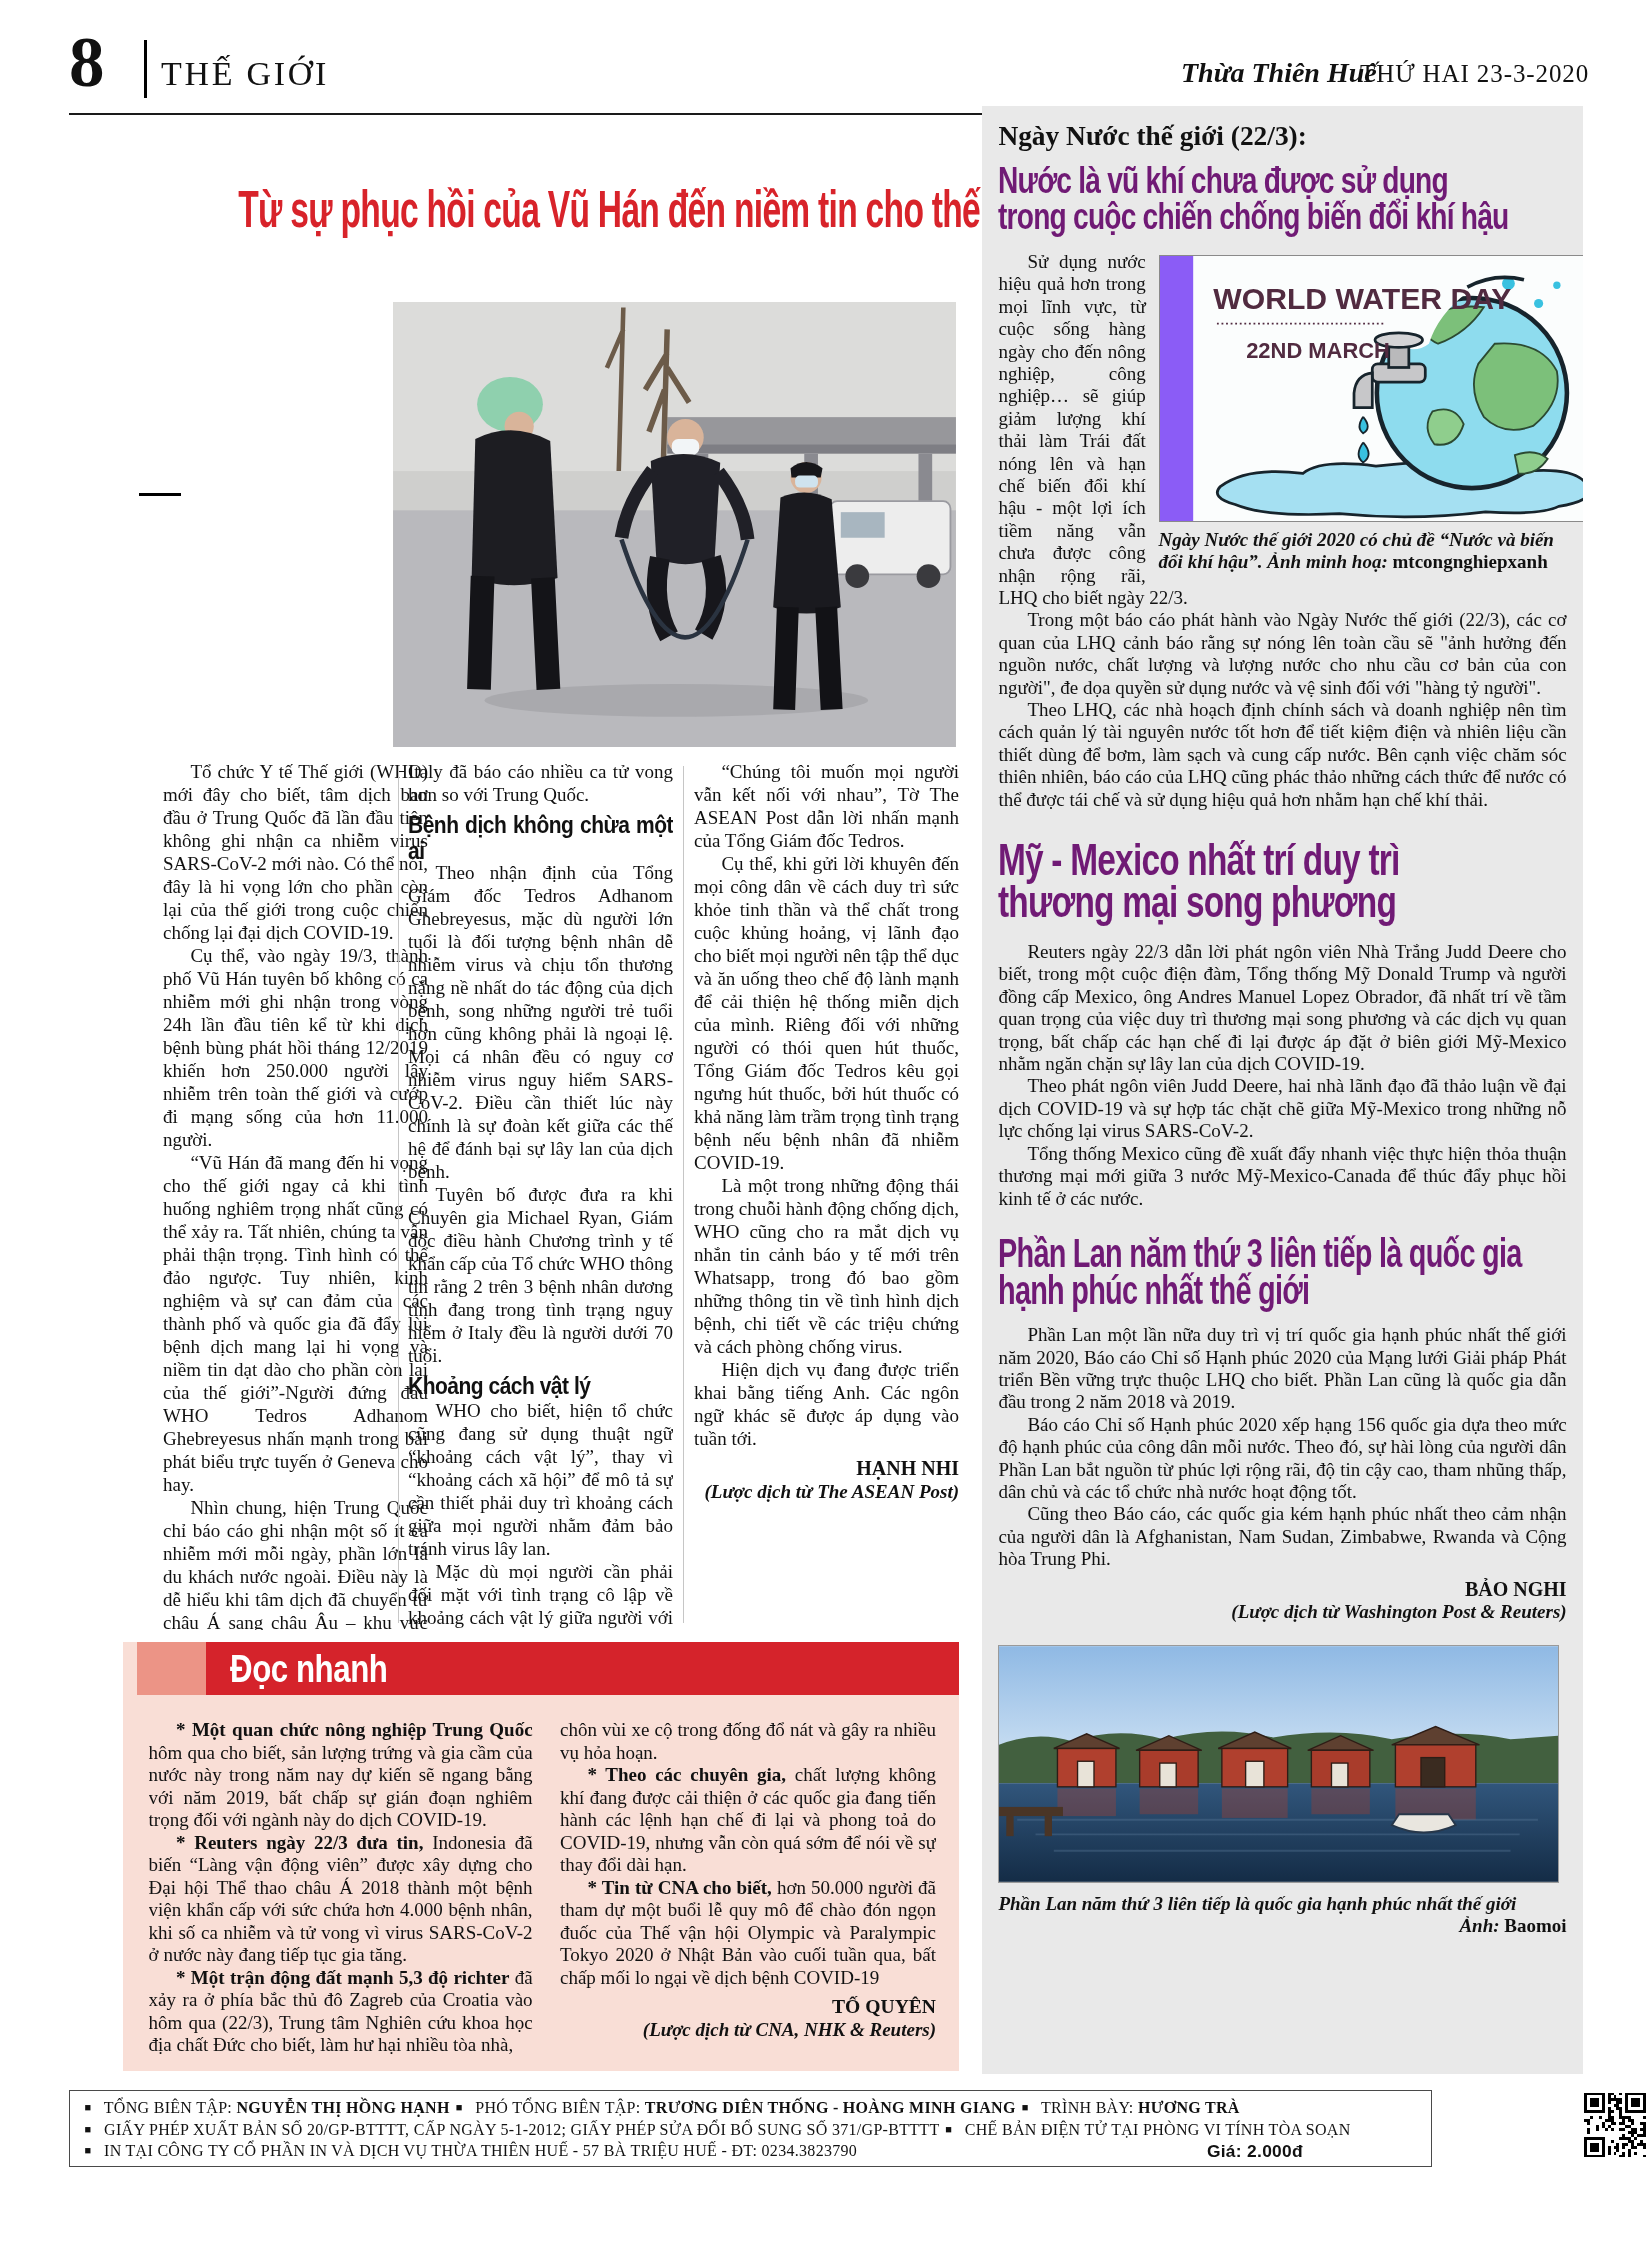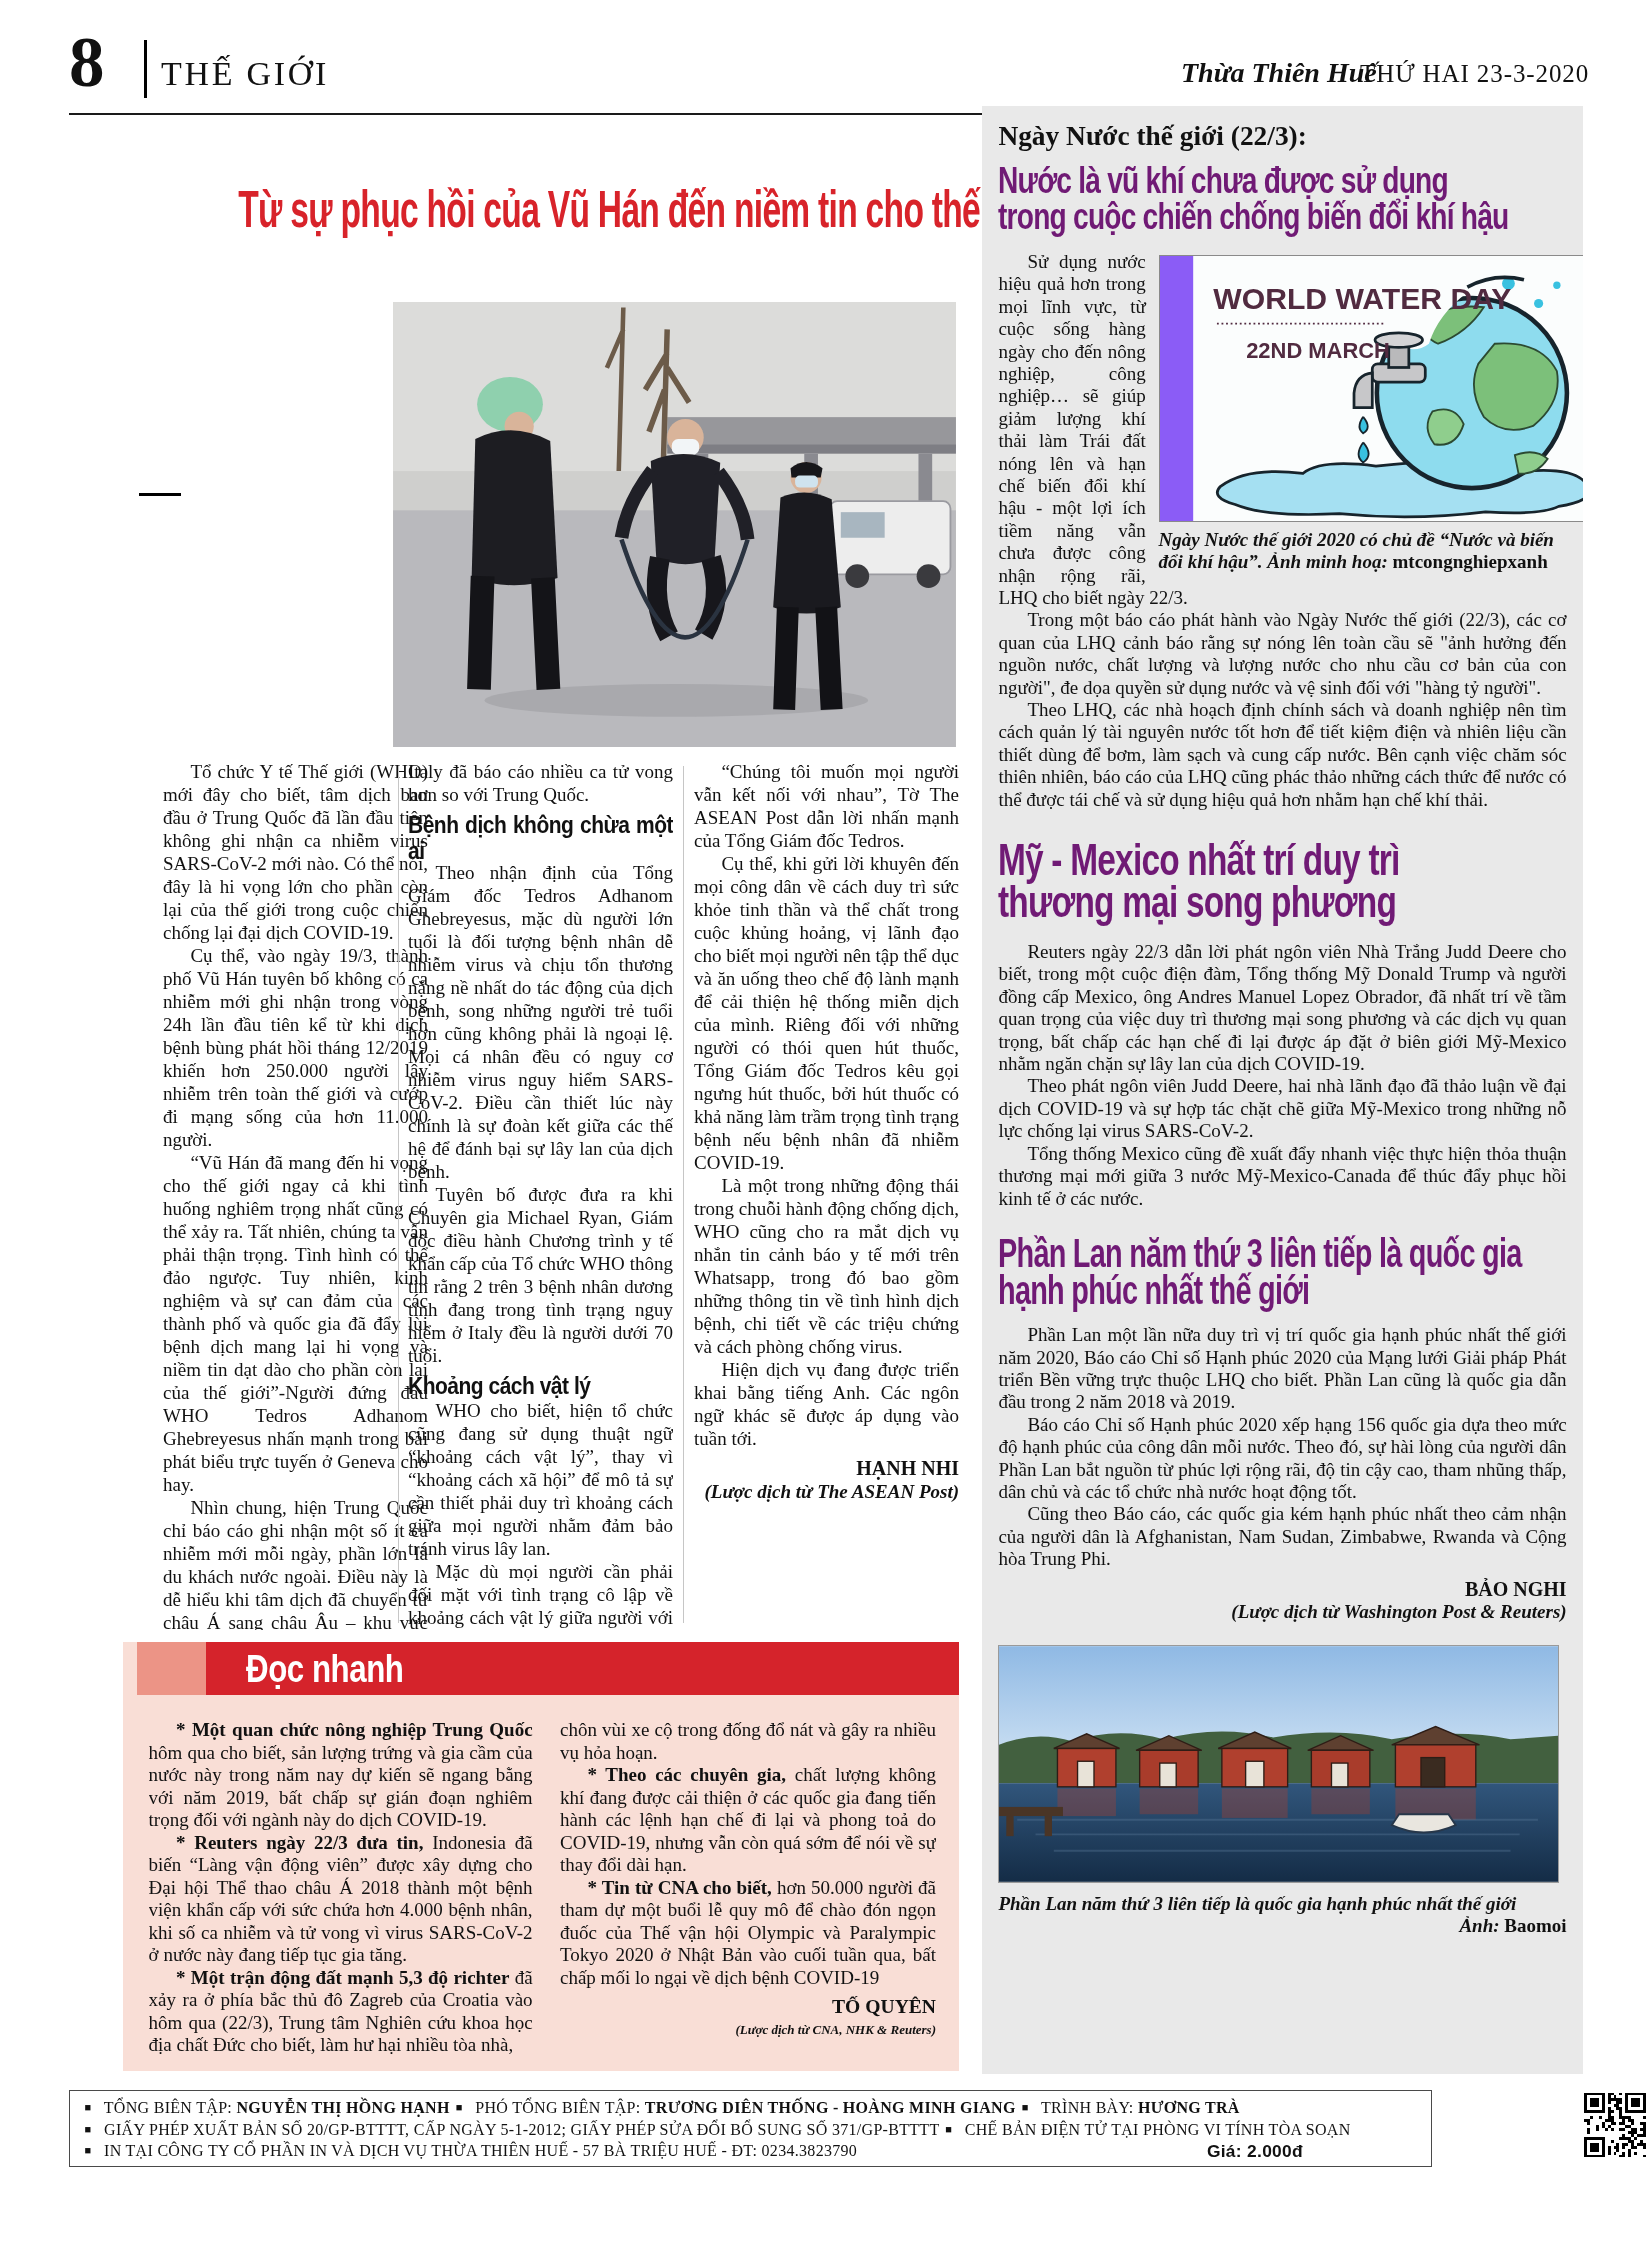--- a/index.html
+++ b/index.html
@@ -285,34 +285,34 @@
         <div class="rail-photocred">
           <span class="lbl">Ảnh:</span>
           <span>Baomoi</span>
         </div>
       </div>
     </div>
   </div>
 
   <div class="abs quick-box" style="left:123px;top:1642px;width:836px;height:429px;">
     <div class="abs quick-tab" style="left:13.7px;top:0;width:69px;height:53px;"></div>
-    <div class="abs quick-bar" style="left:83px;top:0;width:753px;height:53px;line-height:53px;padding-left:40px;box-sizing:border-box;">
+    <div class="abs quick-bar" style="left:83px;top:0;width:753px;height:53px;line-height:53px;padding-left:24px;box-sizing:border-box;">
       <span class="quick-title">Đọc nhanh</span>
     </div>
     <div class="abs qt" style="left:25.6px;top:77px;width:384px;height:340px;overflow:hidden;">
       <p><b class="qlead">* Một quan chức nông nghiệp Trung Quốc</b> <span>hôm qua cho biết, sản lượng trứng và gia cầm của nước này trong năm nay dự kiến sẽ ngang bằng với năm 2019, bất chấp sự gián đoạn nghiêm trọng đối với ngành này do dịch COVID-19.</span></p>
       <p><b class="qlead">* Reuters ngày 22/3 đưa tin,</b> <span>Indonesia đã biến “Làng vận động viên” được xây dựng cho Đại hội Thể thao châu Á 2018 thành một bệnh viện khẩn cấp với sức chứa hơn 4.000 bệnh nhân, khi số ca nhiễm và tử vong vì virus SARS-CoV-2 ở nước này đang tiếp tục gia tăng.</span></p>
       <p><b class="qlead">* Một trận động đất mạnh 5,3 độ richter</b> <span>đã xảy ra ở phía bắc thủ đô Zagreb của Croatia vào hôm qua (22/3), Trung tâm Nghiên cứu khoa học địa chất Đức cho biết, làm hư hại nhiều tòa nhà,</span></p>
     </div>
     <div class="abs qt" style="left:437px;top:77px;width:376px;height:340px;overflow:hidden;">
       <p class="ni">chôn vùi xe cộ trong đống đổ nát và gây ra nhiều vụ hỏa hoạn.</p>
       <p><b class="qlead">* Theo các chuyên gia,</b> <span>chất lượng không khí đang được cải thiện ở các quốc gia đang tiến hành các lệnh hạn chế đi lại và phong toả do COVID-19, nhưng vẫn còn quá sớm để nói về sự thay đổi dài hạn.</span></p>
       <p><b class="qlead">* Tin từ CNA cho biết,</b> <span>hơn 50.000 người đã tham dự một buổi lễ quy mô để chào đón ngọn đuốc của Thế vận hội Olympic và Paralympic Tokyo 2020 ở Nhật Bản vào cuối tuần qua, bất chấp mối lo ngại về dịch bệnh COVID-19</span></p>
       <div class="byline" style="font-size:19.6px;">TỐ QUYÊN</div>
-      <div class="srcline" style="font-size:13px;">(Lược dịch từ CNA, NHK &amp; Reuters)</div>
+      <div class="srcline" style="font-size:19px;">(Lược dịch từ CNA, NHK &amp; Reuters)</div>
     </div>
   </div>
 
   <div class="abs footer-box" style="left:69px;top:2090px;width:1363px;height:77px;">
     <div>
       <span class="bullet">■</span>
       <span>TỔNG BIÊN TẬP:</span>
       <b>NGUYỄN THỊ HỒNG HẠNH</b>
       <span class="bullet">■</span>
       <span>PHÓ TỔNG BIÊN TẬP:</span>

